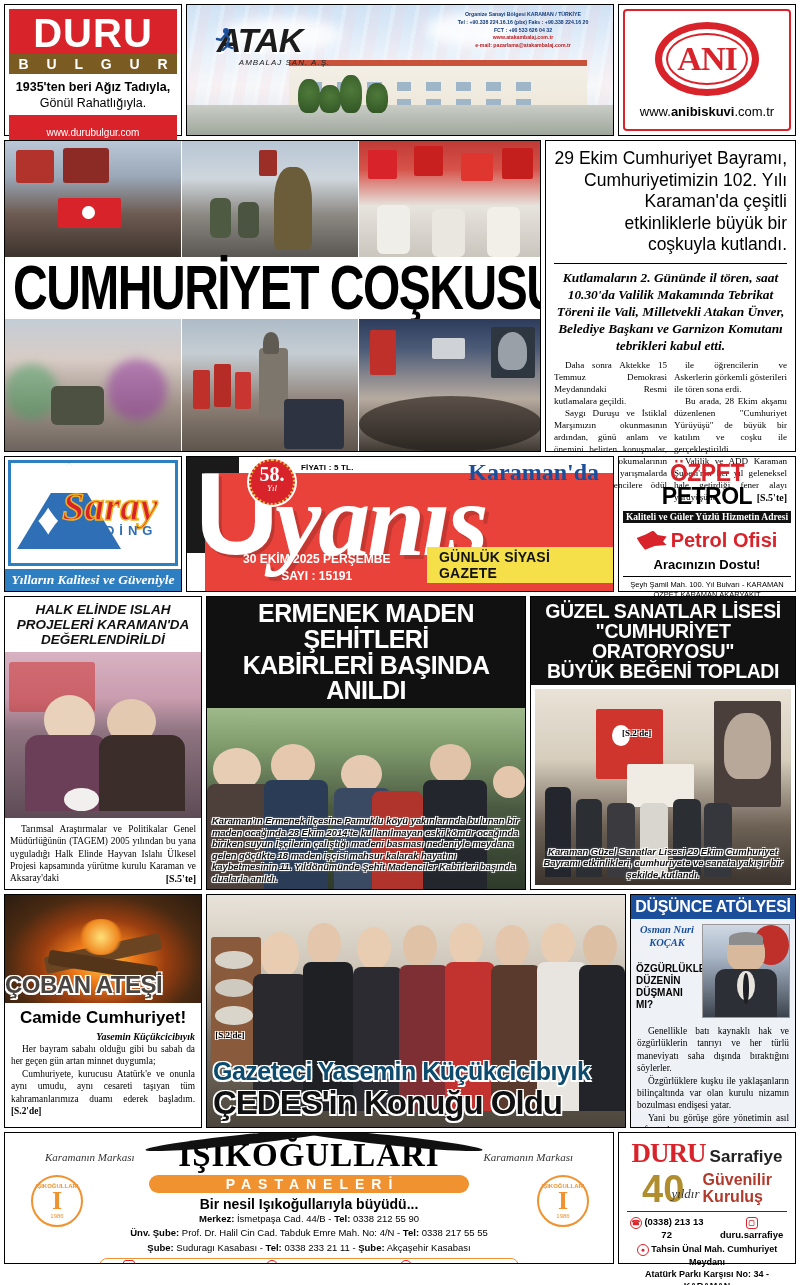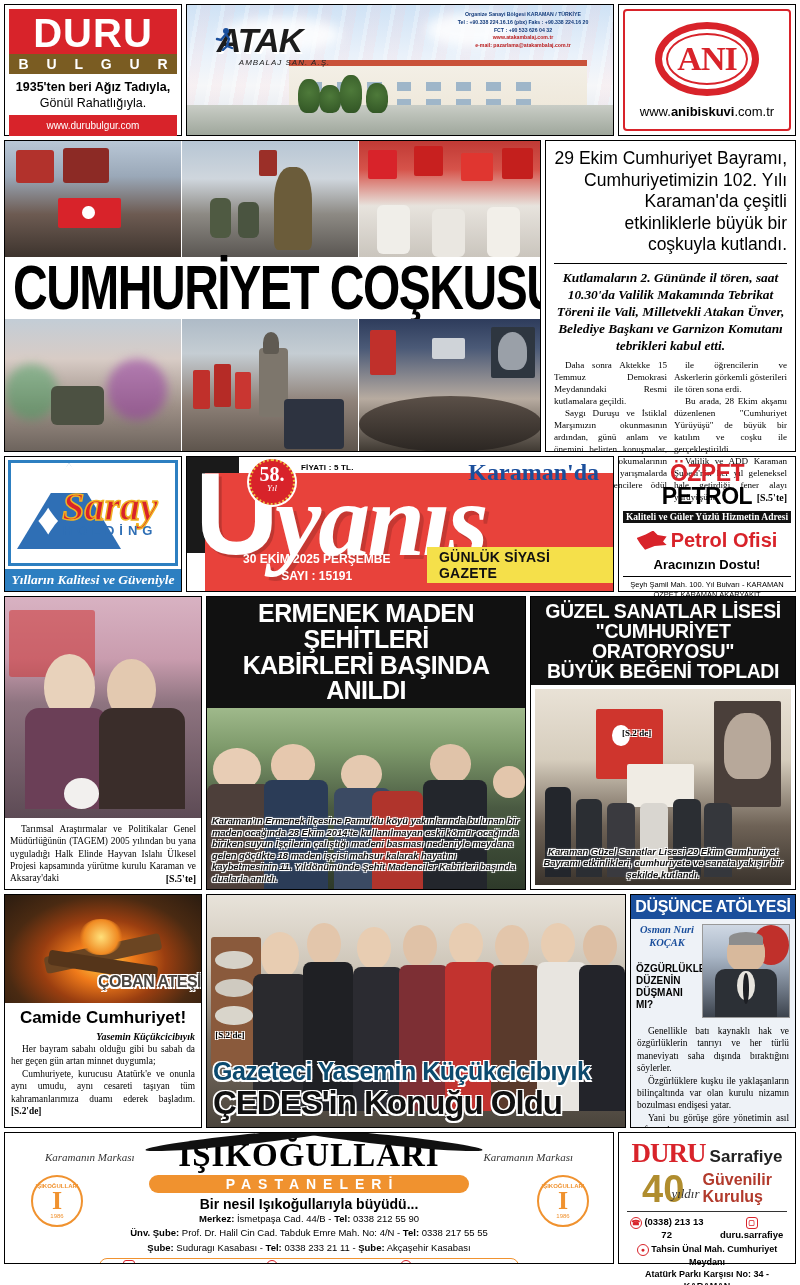--- a/index.html
+++ b/index.html
@@ -13,21 +13,21 @@
   }
   .page { width:800px; height:1285px; position:relative; padding:4px; }
 
   
   .topads { display:flex; gap:4px; height:132px; }
   .ad-duru { width:178px; border:1px solid #000; padding:4px; display:flex; flex-direction:column; }
   .duru-red { background:#d8232a; color:#fff; text-align:center; padding:5px 0 2px; }
   .duru-red .d1 { font-size:40px; font-weight:bold; letter-spacing:1px; line-height:.95; font-family:"Liberation Sans", sans-serif; }
   .duru-brown { background:#7a5c22; color:#fff; text-align:center; font-size:14px; font-weight:bold; letter-spacing:7px; padding:2px 0 2px 7px; }
   .duru-slg { text-align:center; font-size:12.5px; font-weight:bold; line-height:1.25; padding:6px 2px 4px; }
-  .duru-url { background:#d8232a; color:#fff; text-align:center; font-size:10px; padding:5px 0; margin-top:auto; }
+  .duru-url { background:#d8232a; color:#fff; text-align:center; font-size:10px; padding:12px 0; margin-top:auto; }
 
   .ad-atak { flex:1; border:1px solid #000; position:relative;
     background:
       radial-gradient(ellipse at 30% 18%, rgba(255,255,255,.95) 0%, rgba(255,255,255,0) 45%),
       linear-gradient(118deg, #b9c4d4 0%, #d9dfe7 14%, #f2dede 24%, #cfd8e6 33%, #eceff5 48%, #d6c9d6 62%, #bcc6d6 74%, #e7eaf0 88%, #aeb9cb 100%);
     overflow:hidden;
   }
   .atak-sky { position:absolute; inset:0;
     background:linear-gradient(180deg,#cfe2f5 0%, #e9f1fa 38%, #f6f7f9 62%, #dde4ec 100%); }
   .atak-rays { position:absolute; left:0; right:0; top:0; height:100%;
@@ -149,22 +149,22 @@
   .blob { position:absolute; border-radius:50%; }
 
   
   .low { display:flex; gap:4px; margin-top:4px; height:234px; }
   .low-a { width:198px; display:flex; flex-direction:column; }
   .low-b { flex:1; }
   .low-c { width:166px; }
 
   .coban-wrap { border:1px solid #000; height:100%; display:flex; flex-direction:column; overflow:hidden; }
   .coban-img { position:relative; height:108px; overflow:hidden; }
-  .coban-ttl { position:absolute; left:0; right:0; bottom:12px; text-align:right;
-      font-size:16px; font-weight:bold; color:#4a4540; letter-spacing:-.5px;
+  .coban-ttl { position:absolute; left:0; right:0; bottom:4px; text-align:left;
+      font-size:24px; font-weight:bold; color:#4a4540; letter-spacing:-.5px;
       text-shadow:-1.5px -1.5px 0 #fff,1.5px -1.5px 0 #fff,-1.5px 1.5px 0 #fff,1.5px 1.5px 0 #fff; }
   .coban-h { text-align:center; font-size:17px; font-weight:bold; padding:5px 0 3px; }
   .coban-by { text-align:right; font-family:"Liberation Serif", serif; font-style:italic; font-weight:bold; font-size:10px; padding-right:6px; }
   .coban-tx { font-family:"Liberation Serif", serif; font-size:9.4px; line-height:1.32; padding:1px 6px 5px; text-align:justify; }
   .coban-tx p { text-indent:11px; }
 
   .cedes { border:1px solid #000; height:100%; position:relative; overflow:hidden; }
   .cedes-ttl { position:absolute; left:6px; right:6px; bottom:8px; }
   .cedes-ttl .l1 { font-size:25px; font-weight:bold; color:#0c4a6e; letter-spacing:-.5px;
      text-shadow:-1.5px -1.5px 0 #fff,1.5px -1.5px 0 #fff,-1.5px 1.5px 0 #fff,1.5px 1.5px 0 #fff; }
@@ -412,20 +412,21 @@
         <div>Şeyh Şamil Mah. 100. Yıl Bulvarı - KARAMAN</div>
         <div>ÖZPET KARAMAN AKARYAKIT</div>
       </div>
     </div>
   </div>
 
   <div class="mid">
 
     <div class="col-a">
       <div class="artbox">
+        <div class="hd-white" style="font-size:13.5px">HALK ELİNDE ISLAH PROJELERİ KARAMAN'DA DEĞERLENDİRİLDİ</div>
         <div class="art-img">
           <div class="sc sc-meet"></div>
           <div class="blob" style="left:2%;top:6%;width:44%;height:30%;background:#c33;opacity:.55;border-radius:3px"></div>
           <div class="blob" style="left:20%;top:26%;width:26%;height:30%;background:#e8d2bb;border-radius:50%"></div>
           <div class="blob" style="left:52%;top:28%;width:25%;height:28%;background:#e3c9b0;border-radius:50%"></div>
           <div class="blob" style="left:10%;top:50%;width:42%;height:46%;background:#6b3f57;border-radius:14px 14px 0 0"></div>
           <div class="blob" style="left:48%;top:50%;width:44%;height:46%;background:#3a2d2a;border-radius:14px 14px 0 0"></div>
           <div class="blob" style="left:30%;top:82%;width:18%;height:14%;background:#f2f0ee;border-radius:50%"></div>
         </div>
         <div class="art-txt">

